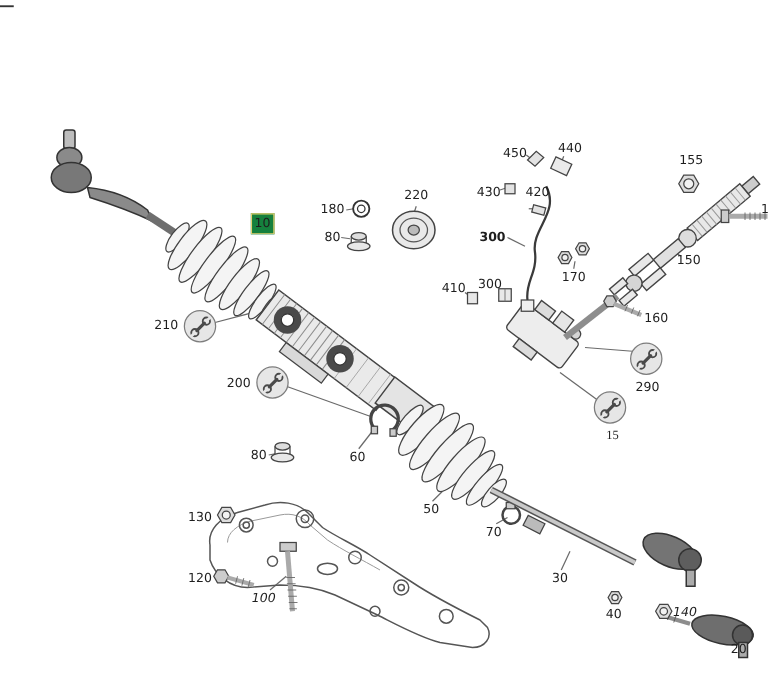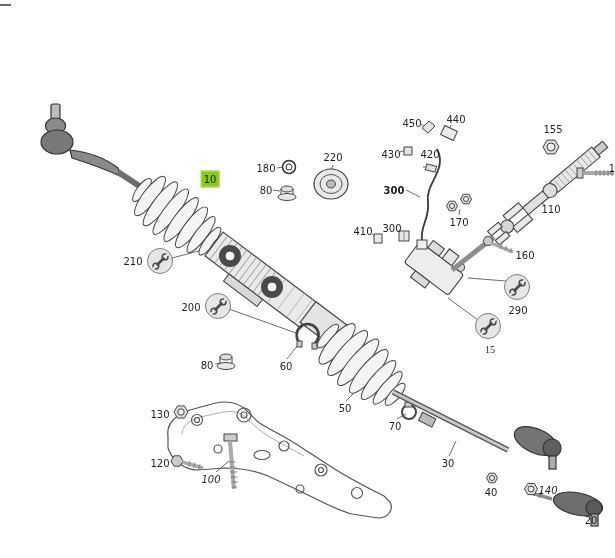--- a/index.html
+++ b/index.html
@@ -16,21 +16,21 @@
     position:absolute;
     transform:translate(-50%,-50%);
     font-size:10px;
     line-height:15px;
     color:#1e1e1e;
     white-space:nowrap;
     padding:1px 3px;
     cursor:pointer;
   }
   .callout.highlighted {
-    background:#84cc16;
+    background:#15803d;
     box-shadow:0 0 0 1px #e3cf6f inset;
   }
   .tool-marker {
     position:absolute;
     width:26px; height:26px;
     border-radius:50%;
     background:#e6e6e6;
     border:1.4px solid #7d7d7d;
     transform:translate(-50%,-50%);
     display:flex; align-items:center; justify-content:center;
@@ -300,21 +300,21 @@
       <div class="callout" style="left: 333px; top: 157px;">220</div>
       <div class="callout" style="left: 412px; top: 123px;">450</div>
       <div class="callout" style="left: 456px; top: 119px; text-align: right;">440</div>
       <div class="callout" style="left: 391px; top: 154px;">430</div>
       <div class="callout" style="left: 414px; top: 154px; margin-left: 16px;">420</div>
       <div class="callout" style="left: 394px; top: 190px; font-weight: bold;">300</div>
       <div class="callout" style="left: 363px; top: 231px;">410</div>
       <div class="callout" style="left: 392px; top: 228px;">300</div>
       <div class="callout" style="left: 553px; top: 129px;">155</div>
       <div class="callout" style="left: 612px; top: 168px;">1</div>
-      <div class="callout" style="left: 551px; top: 209px;">110</div>
+      <div class="callout" style="left: 551px; top: 209px;">150</div>
       <div class="callout" style="left: 459px; top: 222px;">170</div>
       <div class="callout" style="left: 525px; top: 255px;">160</div>
       <div class="callout" style="left: 518px; top: 310px;">290</div>
       <div class="callout" style="left: 490px; top: 349px; font-family: Liberation Serif, serif;">15</div>
       <div class="callout" style="left: 133px; top: 261px;">210</div>
       <div class="callout" style="left: 191px; top: 307px;">200</div>
       <div class="callout" style="left: 207px; top: 365px;">80</div>
       <div class="callout" style="left: 286px; top: 366px;">60</div>
       <div class="callout" style="left: 345px; top: 408px;">50</div>
       <div class="callout" style="left: 395px; top: 426px;">70</div>

